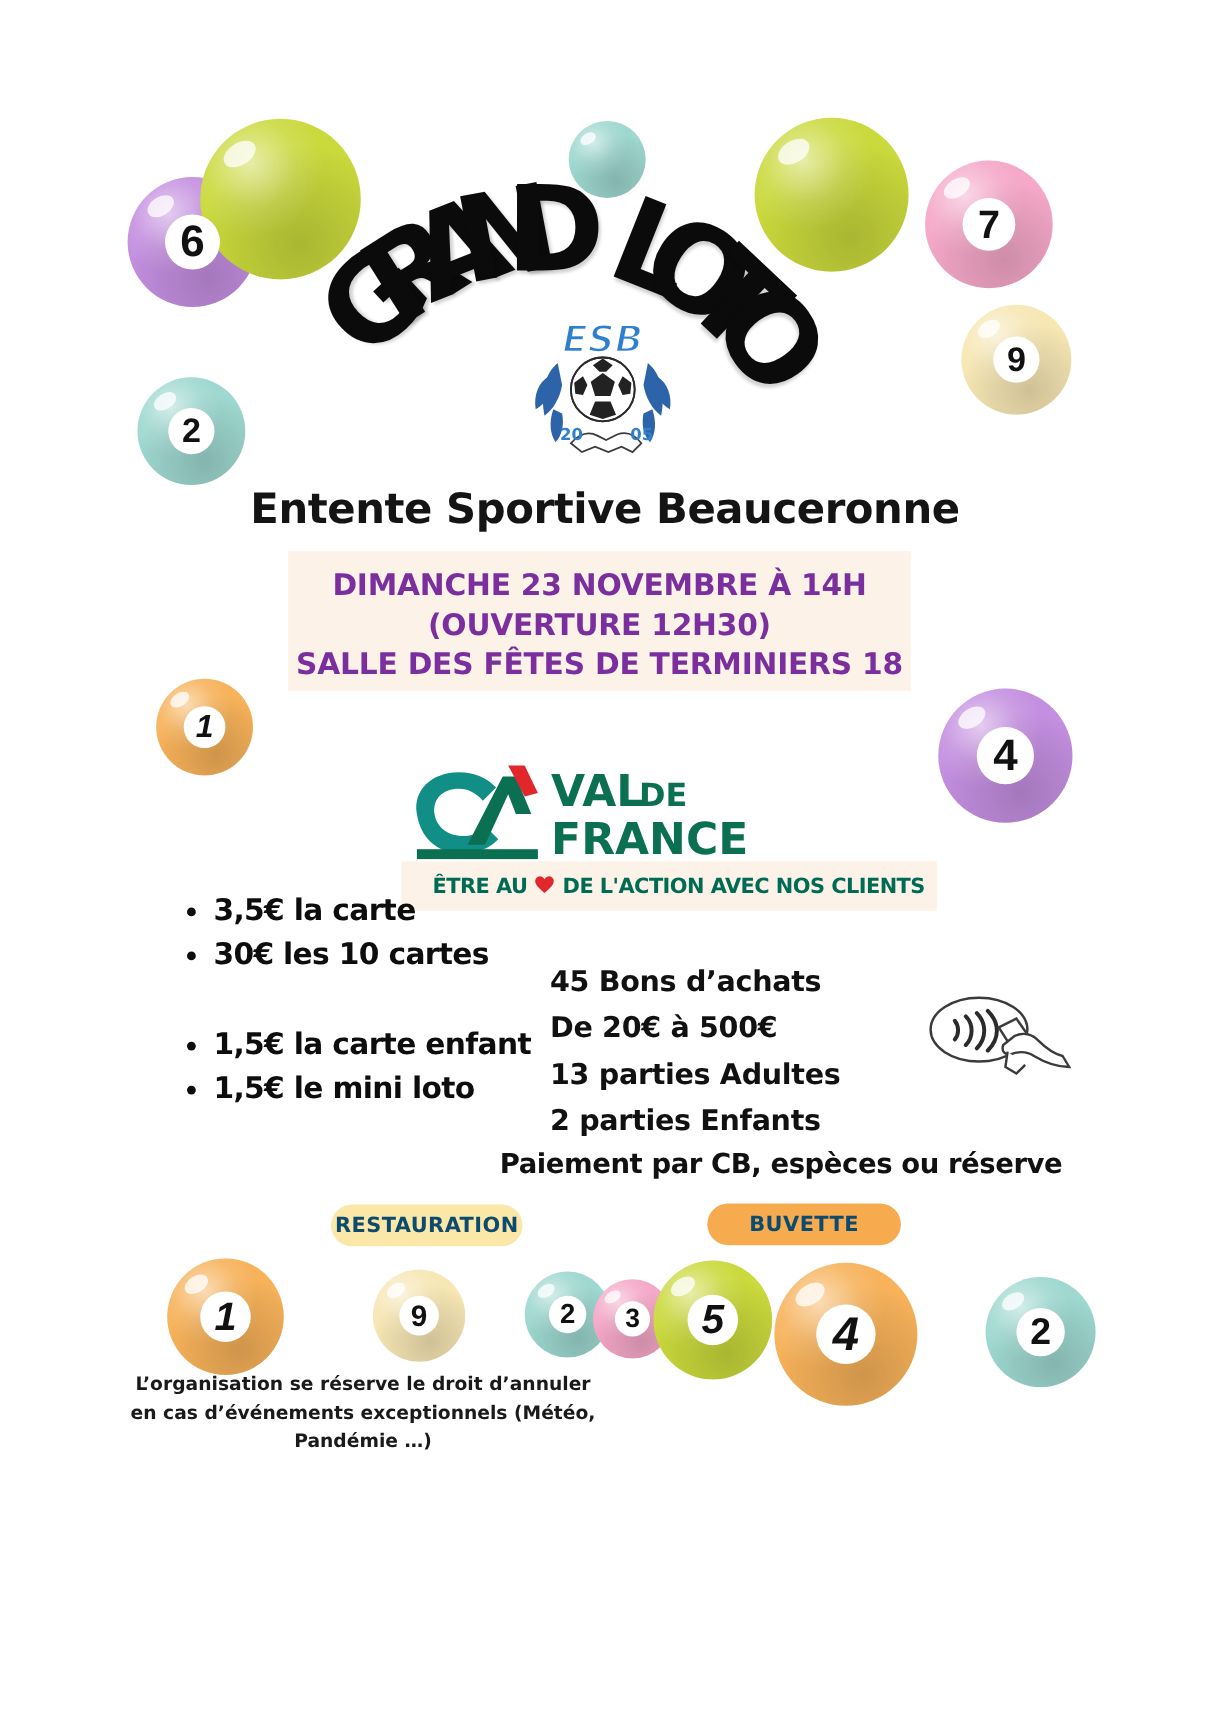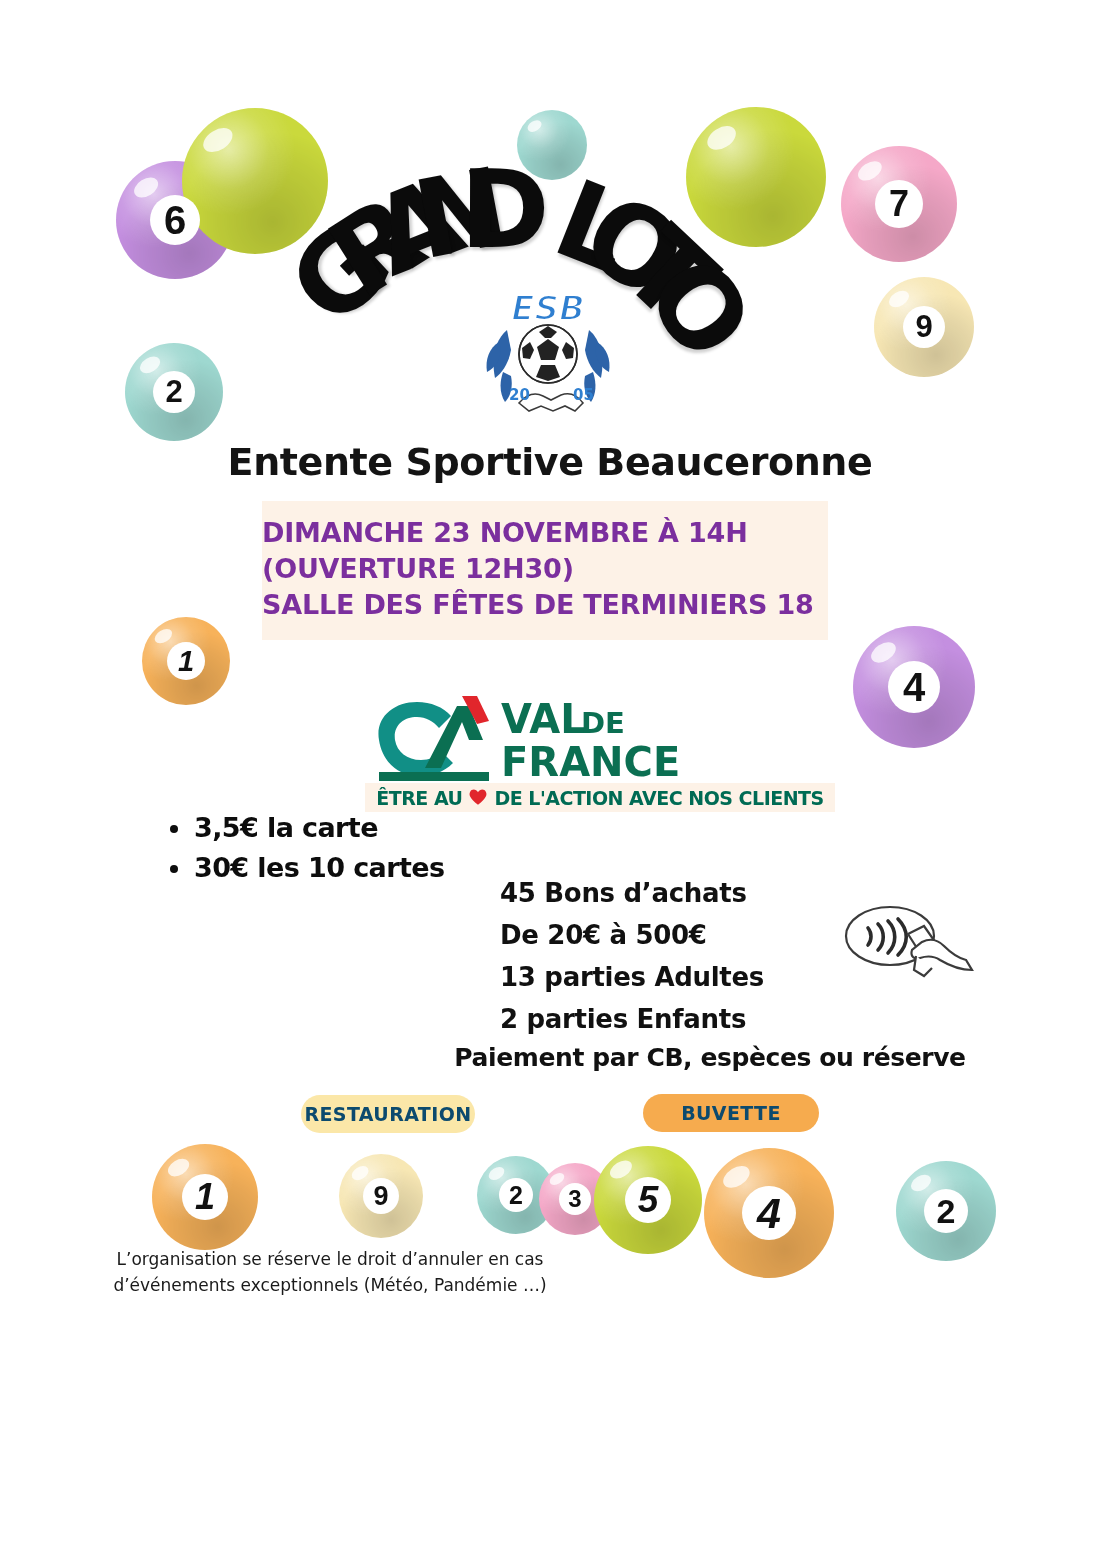--- a/index.html
+++ b/index.html
@@ -96,22 +96,23 @@
     color: #141414;
     letter-spacing: -0.4px;
   }
 
   
   #date-box {
     position: absolute;
     left: 262px;
     top: 501px;
     width: 566px;
-    padding: 14px 0 16px 0;
+    padding: 14px 0 4px 0;
     background: #fdf2e7;
+    text-align: center;
   }
   #date-box .dline {
     font-family: "DejaVu Sans", sans-serif;
     font-weight: bold;
     color: #7b2f9e;
     font-size: 27px;
     line-height: 1.34;
     letter-spacing: -0.2px;
   }
 
@@ -121,26 +122,27 @@
     left: 365px;
     top: 688px;
     width: 470px;
     height: 124px;
   }
   #ca-tag {
     position: absolute;
     left: 365px;
     top: 783px;
     width: 470px;
-    height: 29px;
+    height: 45px;
     background: #fdf2e7;
     display: flex;
     align-items: center;
     justify-content: center;
     gap: 6px;
+    padding-left: 17px;
   }
   #ca-tag .tagtext {
     font-family: "DejaVu Sans", sans-serif;
     font-weight: bold;
     color: #006b54;
     font-size: 19px;
     letter-spacing: -0.5px;
     white-space: nowrap;
   }
 
@@ -245,21 +247,21 @@
   }
 
   
   #disclaimer {
     position: absolute;
     left: 110px;
     top: 1247px;
     width: 440px;
     text-align: center;
     font-family: "DejaVu Sans", sans-serif;
-    font-weight: normal;
+    font-weight: bold;
     font-size: 17px;
     color: #1a1a1a;
     line-height: 1.5;
   }
   #notice {
     position: absolute;
     left: 530px;
     top: 1283px;
     width: 470px;
     text-align: center;
@@ -399,20 +401,24 @@
     </span>
     <span class="tagtext">DE L'ACTION AVEC NOS CLIENTS</span>
   </div>
 
   <div id="prices">
     <ul>
       <li>3,5€ la carte</li>
       <li>30€ les 10 cartes</li>
     </ul>
     <div class="spacer"></div>
+    <ul>
+      <li>1,5€ la carte enfant</li>
+      <li>1,5€ le mini loto</li>
+    </ul>
   </div>
 
   <div id="prizes">
     <div class="pline">45 Bons d’achats</div>
     <div class="pline">De 20€ à 500€</div>
     <div class="pline">13 parties Adultes</div>
     <div class="pline">2 parties Enfants</div>
   </div>
 
   <div id="contactless">

